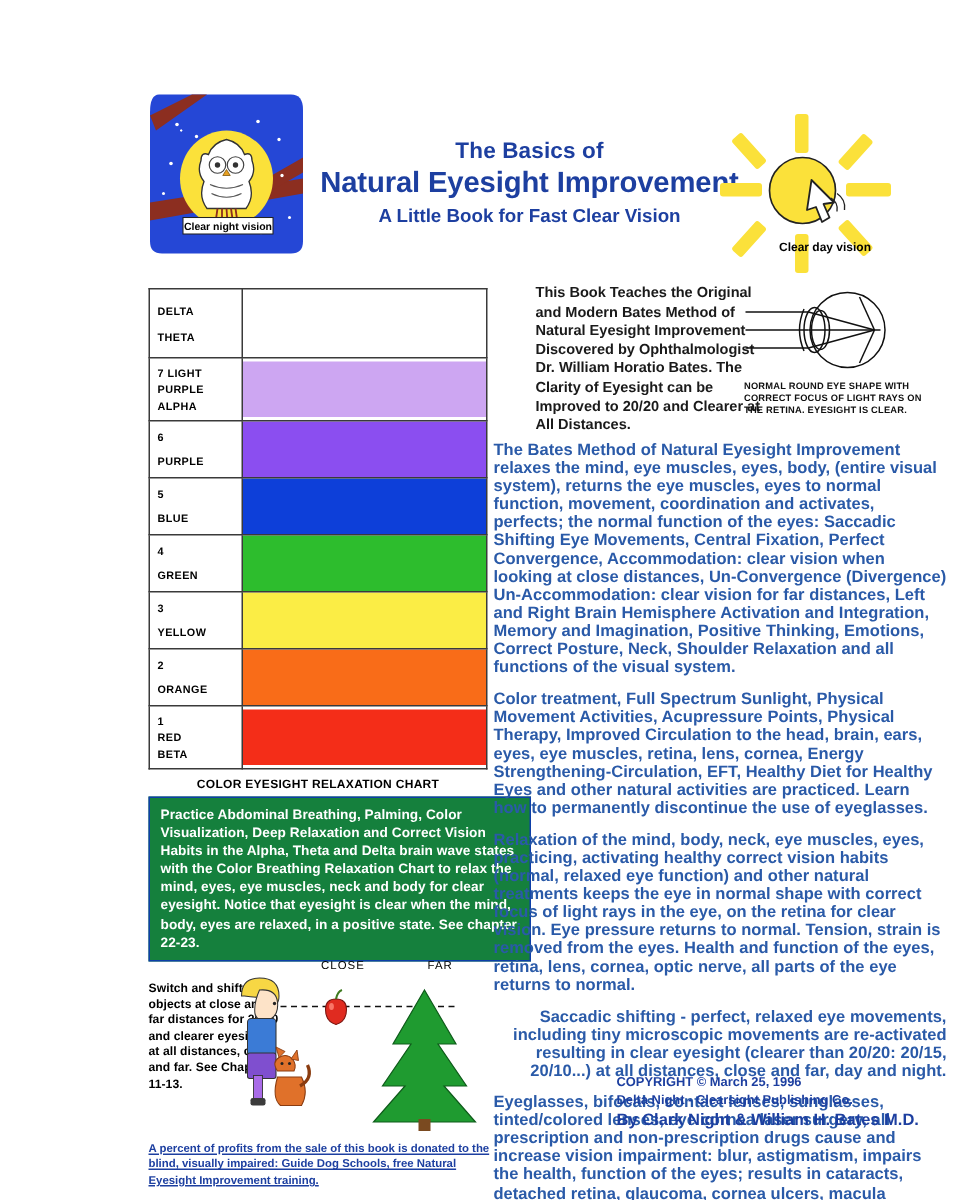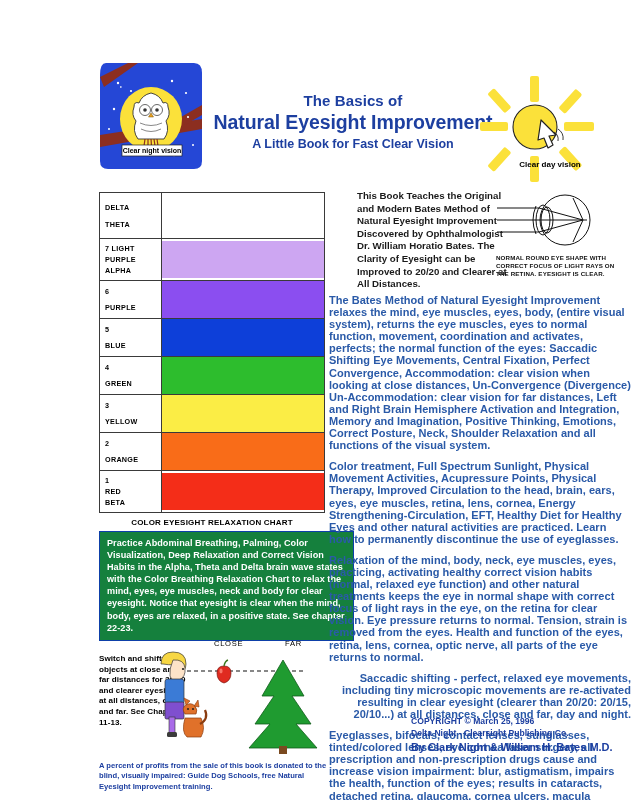--- a/index.html
+++ b/index.html
@@ -152,20 +152,21 @@
     letter-spacing: 0.05px;
   }
   .donate-text {
     position: absolute;
     left: 99px; top: 761px;
     width: 238px;
     font-size: 7.6px;
     font-weight: bold;
     line-height: 10.4px;
     color: #1d3fa0;
+    text-decoration: underline;
   }
 
   
   .right-col {
     position: absolute;
     left: 329px; top: 190px;
     width: 302px;
   }
   .intro-text {
     width: 160px;

